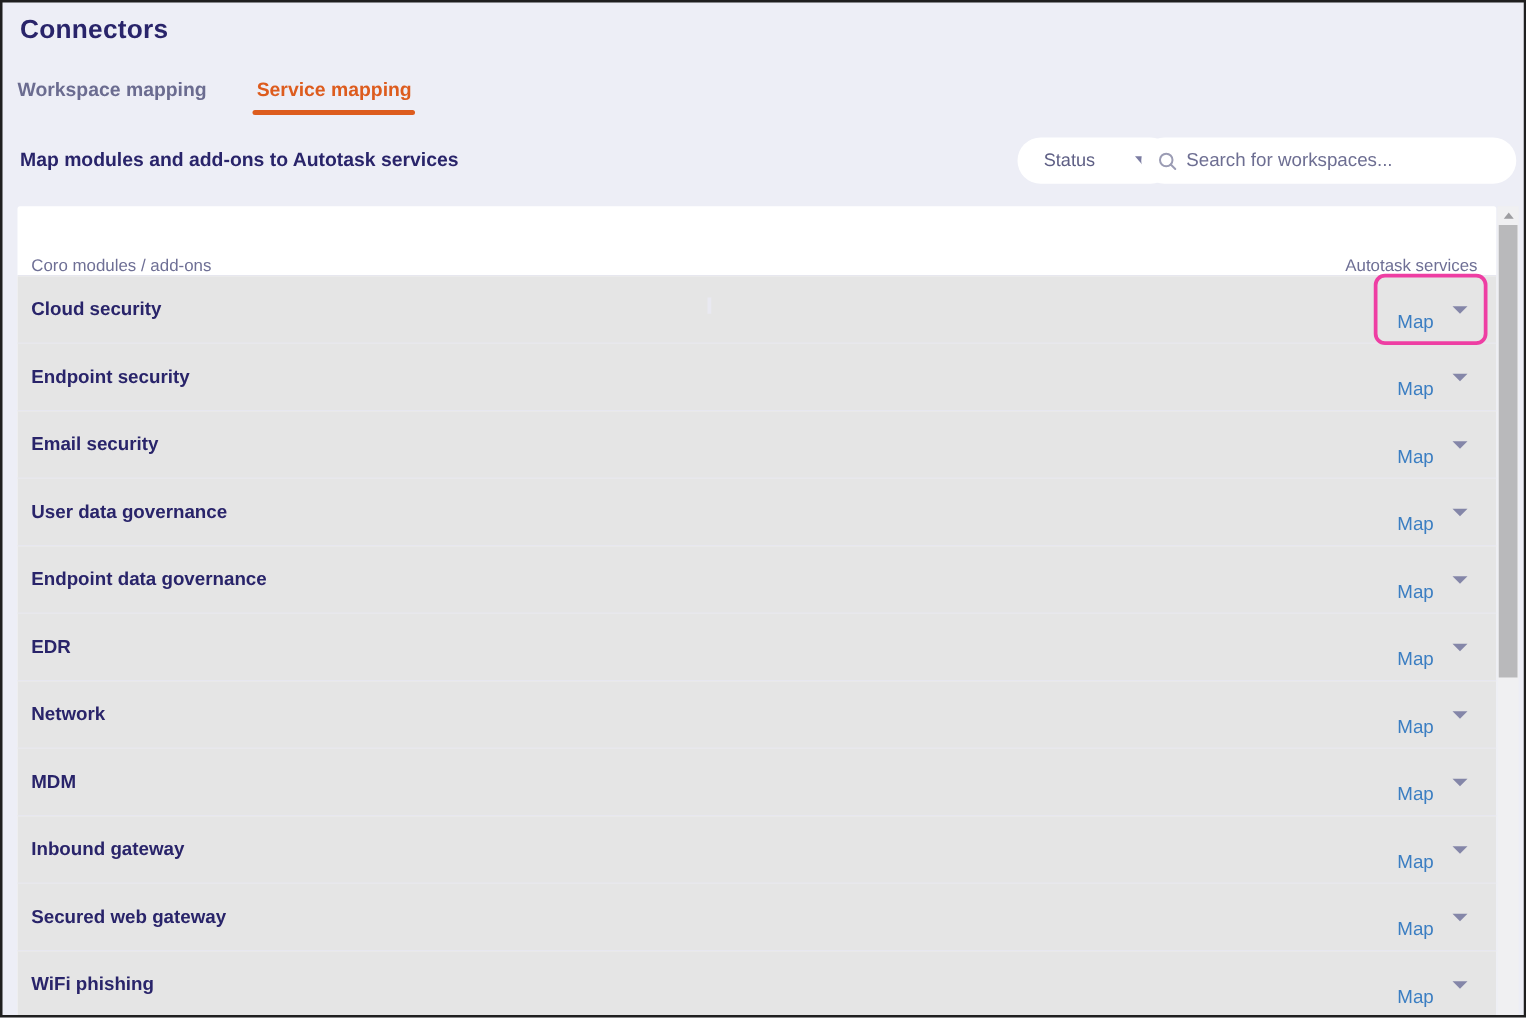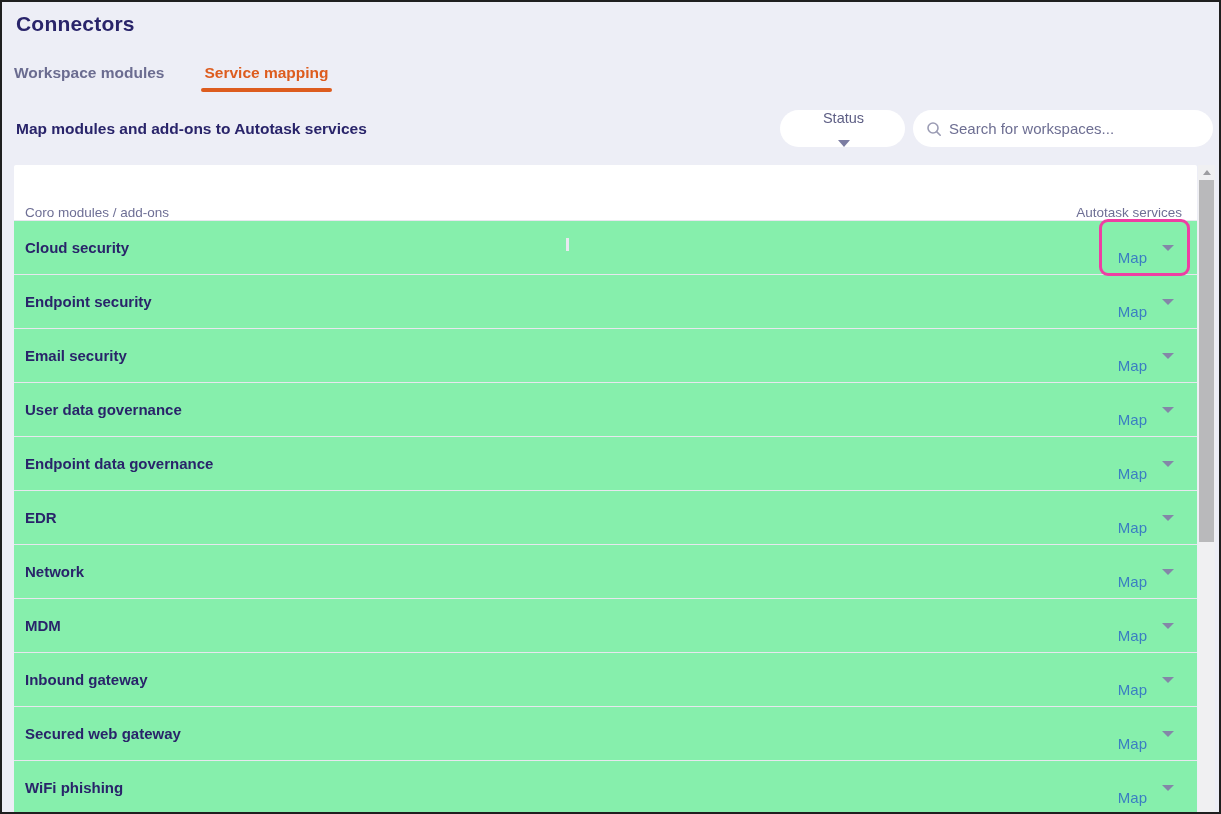--- a/index.html
+++ b/index.html
@@ -42,25 +42,24 @@
   .section-heading {
     position: absolute; left: 14px; top: 118px;
     font-size: 15.5px; font-weight: bold; color: #29246a; text-align: right;
   }
   .pill {
     position: absolute; top: 108px; height: 37px;
     background: #ffffff; border-radius: 19px;
     display: flex; align-items: center;
   }
   .status-pill {
-    left: 778px; width: 125px;
+    left: 812px; width: 125px;
     justify-content: space-between;
     padding: 0 19px 0 21px;
     cursor: pointer;
-    flex-direction: column;
   }
   .status-label { font-size: 14.5px; color: #5d5e84; }
   .caret-down {
     width: 0; height: 0;
     border-left: 6px solid transparent;
     border-right: 6px solid transparent;
     border-top: 7px solid #7b7ca2;
   }
   .search-pill {
     left: 911px; width: 300px;
@@ -84,21 +83,21 @@
     justify-content: space-between;
     padding: 0 15px 0 11px;
     border-bottom: 1px solid #e7e7ef;
   }
   .th { font-size: 13.5px; color: #6e6f95; }
   .trow {
     height: 54px; display: flex; align-items: center;
     justify-content: space-between;
     padding: 0 7px 0 11px;
     border-bottom: 1px solid #e7e7ef;
-    background: #86efac;
+    background: #e5e5e5;
   }
   .module-label {
     font-size: 15px; font-weight: bold; color: #29246a;
   }
   .map-cell {
     display: flex; align-items: center; gap: 15px;
     padding: 7px 13px 7px 16px;
     border: 3px solid transparent; border-radius: 9px;
   }
   .map-cell.highlighted { border-color: #ee3ea3; }
@@ -142,21 +141,21 @@
 </style>
 </head>
 <body>
 
 <div class="frame">
 
   <h1 class="page-title">Connectors</h1>
 
   <div class="tab-bar">
     <div class="tab">
-      <span>Workspace modules</span>
+      <span>Workspace mapping</span>
     </div>
     <div class="tab active">
       <span>Service mapping</span>
       <span class="tab-underline"></span>
     </div>
   </div>
 
   <h2 class="section-heading">Map modules and add-ons to Autotask services</h2>
 
   <div class="pill status-pill">

